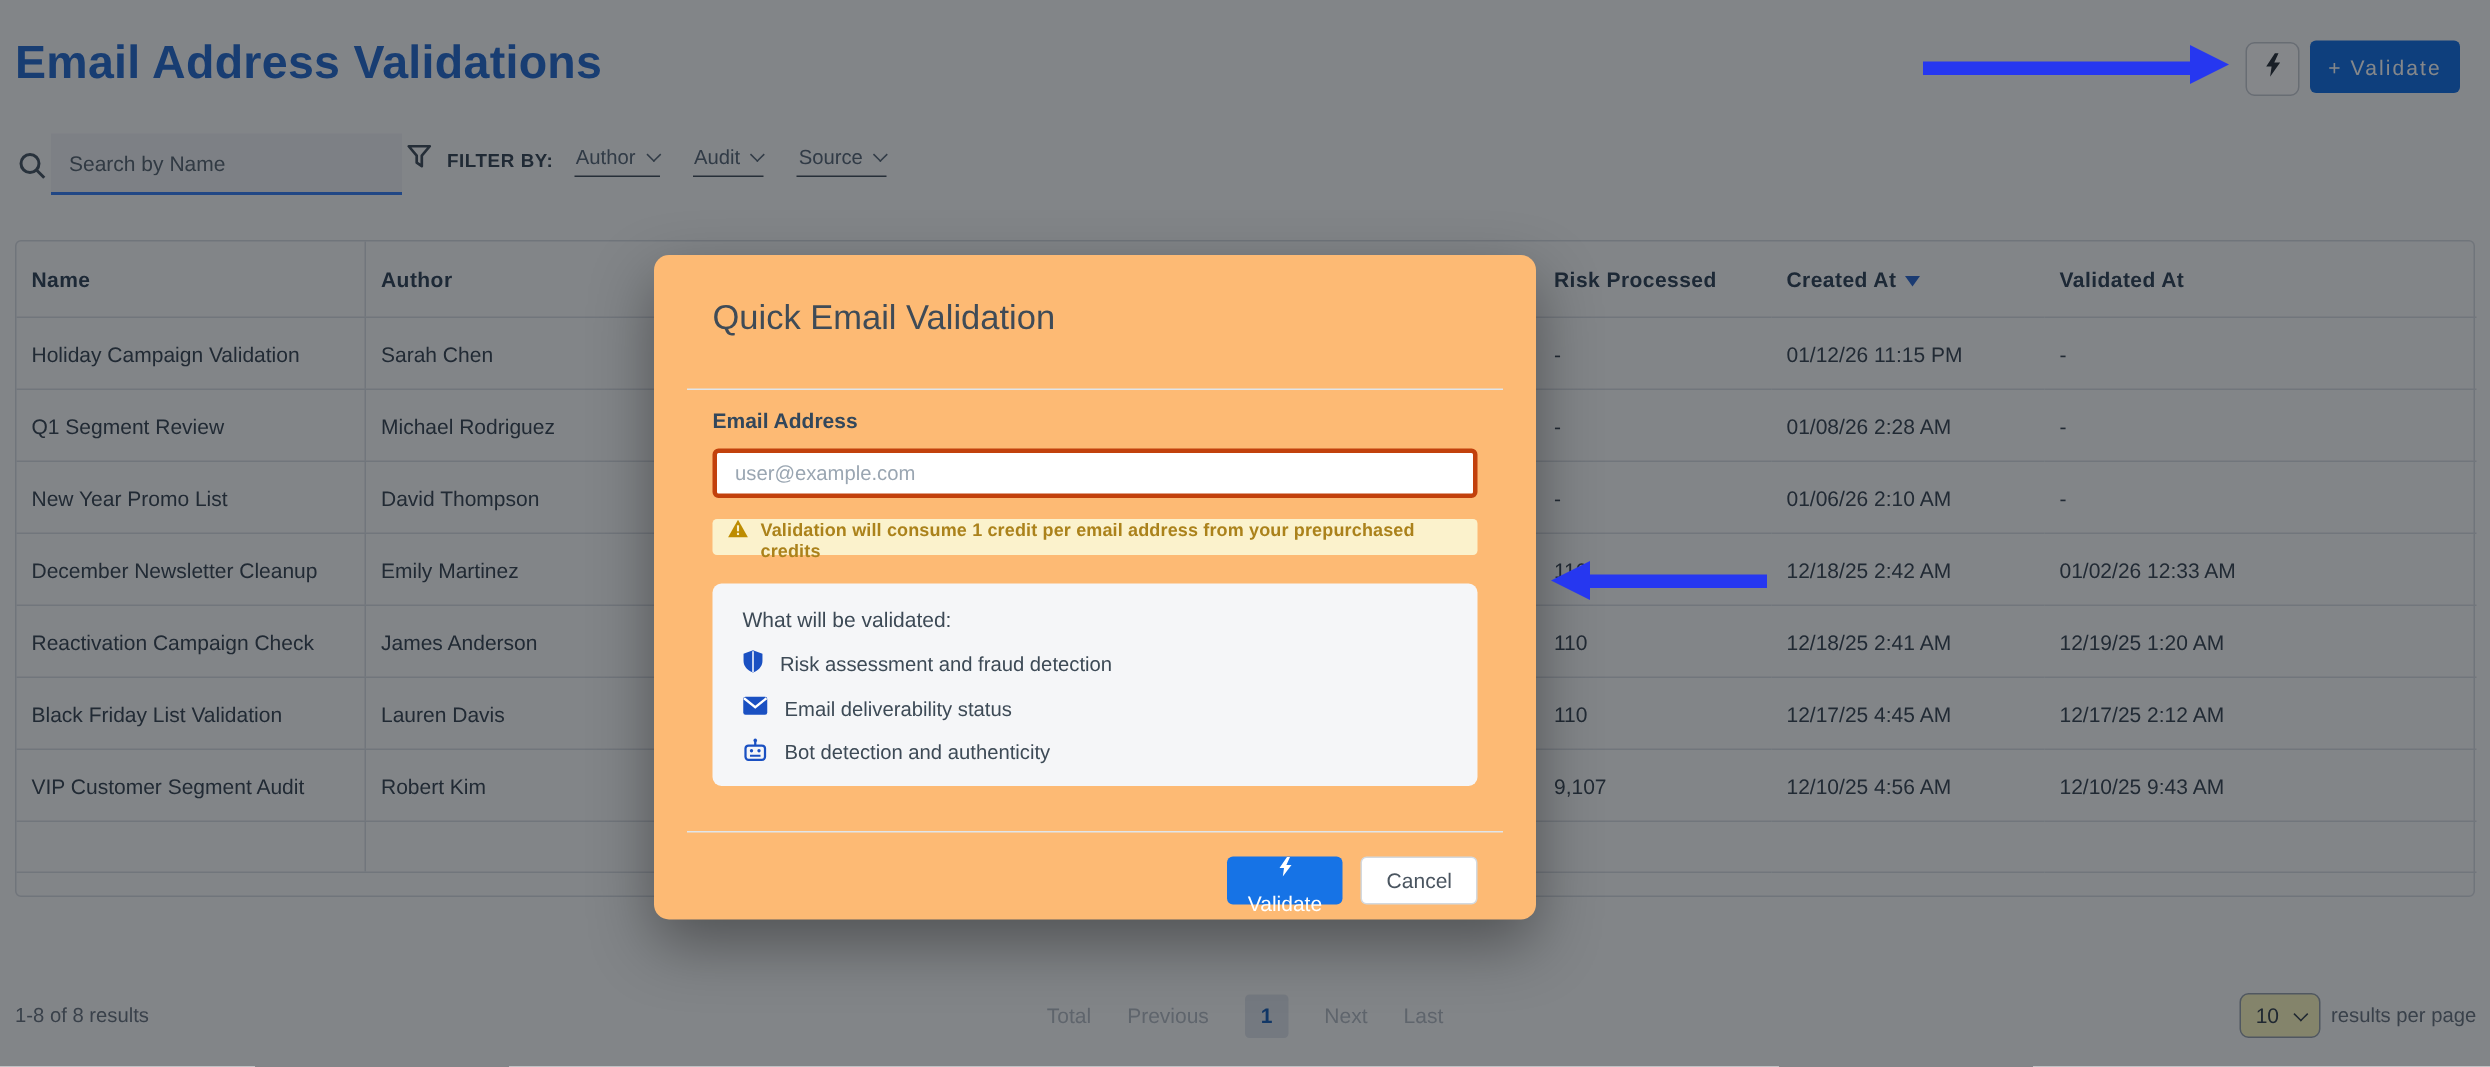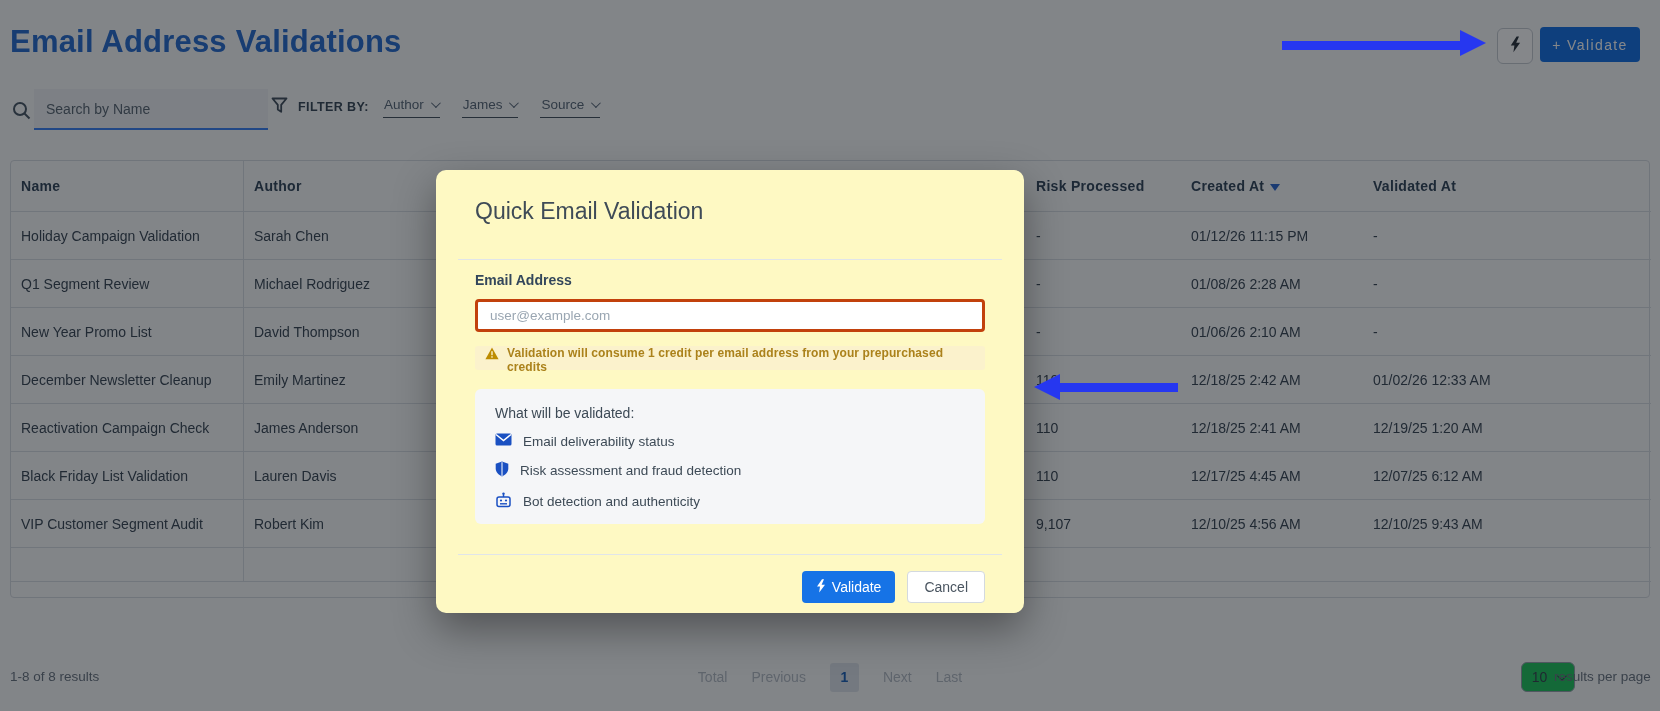--- a/index.html
+++ b/index.html
@@ -46,49 +46,49 @@
                border-top:7px solid #2f6bd0; vertical-align:middle; }
 
   
   .results-summary { position:absolute; left:10px; top:669px; font-size:13.5px; color:#6b7682; }
   .pagination { position:absolute; left:0; top:662px; width:100%; height:30px;
                 display:flex; align-items:center; justify-content:center; gap:24px; font-size:14px; }
   .page-link { color:#b4bcc5; cursor:pointer; }
   .page-current { width:29px; height:29px; background:#dee4eb; border-radius:3px; color:#1f62b8;
                   font-weight:700; display:flex; align-items:center; justify-content:center; cursor:pointer; }
   .per-page-box { position:absolute; left:1493px; top:662px; width:54px; height:30px;
-                  border:1.5px solid #97a2ad; border-radius:6px; background:#22c55e;
+                  border:1.5px solid #97a2ad; border-radius:6px; background:#fef9c3;
                   display:flex; align-items:center; justify-content:space-evenly;
-                  font-size:14px; color:#394652; cursor:pointer;margin-left:28px; }
+                  font-size:14px; color:#394652; cursor:pointer; }
   .per-page-box .chev { border-color:#394652; }
   .per-page-label { position:absolute; left:1554px; top:669px; font-size:13.5px; color:#6b7682; }
 
   
   .overlay { position:absolute; inset:0; background:rgba(6,10,16,.49); z-index:10; }
-  .modal { position:absolute; left:436px; top:170px; width:588px; height:443px; background:#fef9c3;
+  .modal { position:absolute; left:436px; top:170px; width:588px; height:443px; background:#fdba74;
            border-radius:10px; box-shadow:0 16px 42px rgba(0,0,0,.38); z-index:20; }
   .modal-title { position:absolute; left:39px; top:28px; font-size:23px; font-weight:400; color:#3f4b57; }
   .m-divider { position:absolute; left:22px; right:22px; height:1px; background:#e0e5ea; }
   .m-div-top { top:89px; } .m-div-bottom { top:384px; }
   .email-label { position:absolute; left:39px; top:102px; font-size:14px; font-weight:700; color:#33475b; }
   .email-input { position:absolute; left:39px; top:129px; width:510px; height:33px;
                  border:3px solid #c2410c; border-radius:4px; padding:0 12px; font-size:13.5px;
                  color:#44515e; font-family:inherit; outline:none; }
   .email-input::placeholder { color:#9aa6b2; opacity:1; }
   .warning-bar { position:absolute; left:39px; top:176px; width:510px; height:24px; background:#fbf2cc;
                  border-radius:3px; display:flex; align-items:flex-start; gap:8px; padding:0 10px; }
   .warning-text { font-size:12px; font-weight:700; color:#ab821b; letter-spacing:.1px; }
   .info-panel { position:absolute; left:39px; top:219px; width:510px; height:135px;
                 background:#f5f6f8; border-radius:6px; padding:16px 20px; }
   .info-heading { font-size:14px; color:#3d4a56; }
   .info-item { display:flex; align-items:center; gap:11px; margin-top:12px; font-size:13.5px; color:#3d4a56; }
   .info-item svg { flex:0 0 auto; }
   .modal-actions { position:absolute; right:39px; top:401px; display:flex; gap:12px; }
   .validate-btn { height:32px; padding:0 14px; background:#1673e6; color:#fff; border:none; border-radius:4px;
-                  font-size:14px; font-family:inherit; display:flex; align-items:center; gap:6px; cursor:pointer; }
+                  font-size:14px; font-family:inherit; display:flex; align-items:center; gap:6px; cursor:pointer;flex-direction:column; }
   .cancel-btn { height:32px; padding:0 16px; background:#fff; color:#4a5560; border:1px solid #d3d9df;
                 border-radius:4px; font-size:14px; font-family:inherit; cursor:pointer; }
 
   
   .arrow { position:absolute; z-index:30; }
   .arrow1-shaft { left:1282px; top:41px; width:178px; height:9px; background:#2637f0; }
   .arrow1-head  { left:1460px; top:30px; width:0; height:0; border-top:13px solid transparent;
                   border-bottom:13px solid transparent; border-left:26px solid #2637f0; }
   .arrow2-shaft { left:1060px; top:383px; width:118px; height:9px; background:#2637f0; }
   .arrow2-head  { left:1034px; top:374px; width:0; height:0; border-top:13px solid transparent;
@@ -125,21 +125,21 @@
         <svg width="17" height="17" viewBox="0 0 17 17">
             <path d="M1.5 1.5 h14 l-5.3 6.3 v7 l-3.4 -2.4 v-4.6 Z" fill="none" stroke="#44525f" stroke-width="1.8" stroke-linejoin="round"></path>
           </svg>
       </span>
       <span class="filter-label">FILTER BY:</span>
       <span class="filter-dd">
         <span>Author</span>
         <span class="chev"></span>
       </span>
       <span class="filter-dd">
-        <span>James</span>
+        <span>Audit</span>
         <span class="chev"></span>
       </span>
       <span class="filter-dd">
         <span>Source</span>
         <span class="chev"></span>
       </span>
     </div>
 
     <div class="table-wrap">
       <table>
@@ -201,21 +201,21 @@
             <td>110</td>
             <td>12/18/25 2:41 AM</td>
             <td>12/19/25 1:20 AM</td>
           </tr>
           <tr>
             <td class="col-name">Black Friday List Validation</td>
             <td>Lauren Davis</td>
             <td></td>
             <td>110</td>
             <td>12/17/25 4:45 AM</td>
-            <td>12/07/25 6:12 AM</td>
+            <td>12/17/25 2:12 AM</td>
           </tr>
           <tr>
             <td class="col-name">VIP Customer Segment Audit</td>
             <td>Robert Kim</td>
             <td></td>
             <td>9,107</td>
             <td>12/10/25 4:56 AM</td>
             <td>12/10/25 9:43 AM</td>
           </tr>
           <tr class="pad-row">
@@ -268,37 +268,37 @@
             <path d="M7 0.5 L13.6 12.2 H0.4 Z" fill="#bd8c00"></path>
             <rect x="6.3" y="4.2" width="1.4" height="4" fill="#fbf2cc"></rect>
             <rect x="6.3" y="9.2" width="1.4" height="1.5" fill="#fbf2cc"></rect>
           </svg>
       </span>
       <span class="warning-text">Validation will consume 1 credit per email address from your prepurchased credits</span>
     </div>
 
     <div class="info-panel">
       <div class="info-heading">What will be validated:</div>
+      <div class="info-item">
+        <span>
+          <svg width="14" height="16" viewBox="0 0 14 16">
+              <path d="M7 0.5 L13.3 2.8 V7.6 C13.3 11.4 10.4 13.9 7 15.4 C3.6 13.9 0.7 11.4 0.7 7.6 V2.8 Z" fill="#1a50c2"></path>
+              <line x1="7" y1="1.2" x2="7" y2="15" stroke="#fff" stroke-width="1"></line>
+            </svg>
+        </span>
+        <span>Risk assessment and fraud detection</span>
+      </div>
       <div class="info-item">
         <span>
           <svg width="17" height="13" viewBox="0 0 17 13">
               <rect x="0.5" y="0.5" width="16" height="12" rx="1.5" fill="#1a50c2"></rect>
               <path d="M1 1.5 L8.5 7.5 L16 1.5" fill="none" stroke="#fff" stroke-width="1.5"></path>
             </svg>
         </span>
         <span>Email deliverability status</span>
-      </div>
-      <div class="info-item">
-        <span>
-          <svg width="14" height="16" viewBox="0 0 14 16">
-              <path d="M7 0.5 L13.3 2.8 V7.6 C13.3 11.4 10.4 13.9 7 15.4 C3.6 13.9 0.7 11.4 0.7 7.6 V2.8 Z" fill="#1a50c2"></path>
-              <line x1="7" y1="1.2" x2="7" y2="15" stroke="#fff" stroke-width="1"></line>
-            </svg>
-        </span>
-        <span>Risk assessment and fraud detection</span>
       </div>
       <div class="info-item">
         <span>
           <svg width="17" height="16" viewBox="0 0 17 16">
               <rect x="2" y="5" width="13" height="9.5" rx="2" fill="none" stroke="#1a50c2" stroke-width="1.5"></rect>
               <line x1="8.5" y1="2" x2="8.5" y2="5" stroke="#1a50c2" stroke-width="1.5"></line>
               <circle cx="8.5" cy="1.6" r="1.2" fill="#1a50c2"></circle>
               <circle cx="6" cy="8.5" r="1.1" fill="#1a50c2"></circle>
               <circle cx="11" cy="8.5" r="1.1" fill="#1a50c2"></circle>
               <line x1="5" y1="11.8" x2="12" y2="11.8" stroke="#1a50c2" stroke-width="1.4"></line>

